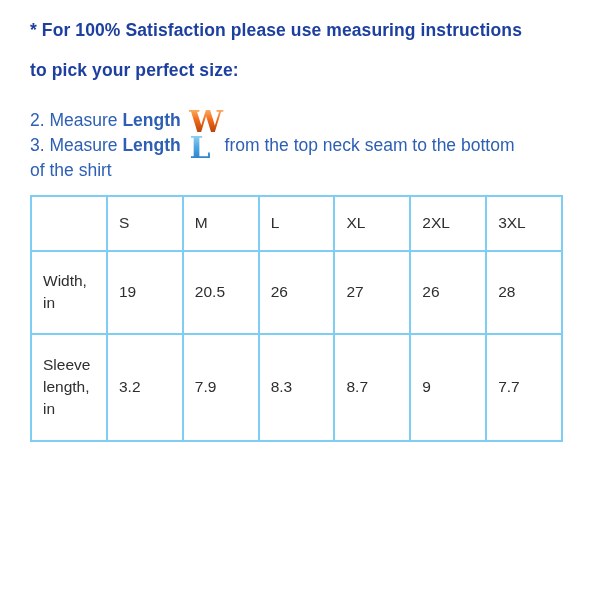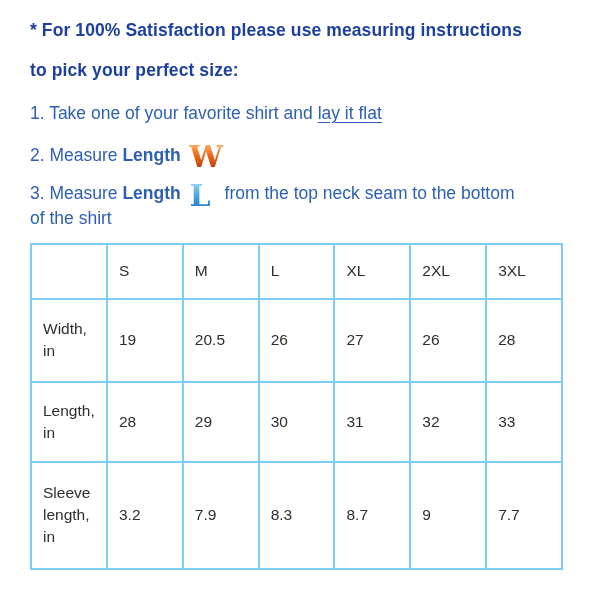--- a/index.html
+++ b/index.html
@@ -17,21 +17,21 @@
   }
 
   .step {
     font-size: 17.5px;
     color: #2d5fb5;
     line-height: 24px;
     max-width: 545px;
   }
   .step-1 { margin-top: 11px; }
   .step-2 { margin-top: 18px; }
-  .step-3 { margin-top: 13px; }
+  .step-3 { margin-top: 0; }
 
   .step b { font-weight: bold; }
 
   .link {
     color: #2d5fb5;
     text-decoration: underline;
     text-underline-offset: 3px;
     cursor: pointer;
   }
 
@@ -66,21 +66,20 @@
 </head>
 <body>
 
 <div class="page">
 
   <div class="heading">
     <div>* For 100% Satisfaction please use measuring instructions</div>
     <div>to pick your perfect size:</div>
   </div>
 
-  <p class="step step-1"><span>1. Take one of your favorite shirt and </span><span class="link">lay it flat</span></p>
 
   <p class="step step-2"><span>2. Measure </span><b>Length</b><svg class="letter-icon" width="36" height="37" viewBox="0 0 36 37">
       <defs>
         <linearGradient id="gw" x1="0" y1="0" x2="0" y2="1">
           <stop offset="0" stop-color="#ffd489"></stop>
           <stop offset="0.45" stop-color="#f26a1b"></stop>
           <stop offset="1" stop-color="#9c2e00"></stop>
         </linearGradient>
       </defs>
       <text x="18" y="28" text-anchor="middle" font-family="DejaVu Serif, serif" font-size="30" font-weight="bold" fill="url(#gw)">W</text>
@@ -119,29 +118,20 @@
       </tr>
       <tr class="row-width">
         <td>Width, in</td>
         <td>19</td>
         <td>20.5</td>
         <td>26</td>
         <td>27</td>
         <td>26</td>
         <td>28</td>
       </tr>
-      <tr class="row-length">
-        <td>Length, in</td>
-        <td>28</td>
-        <td>29</td>
-        <td>30</td>
-        <td>31</td>
-        <td>32</td>
-        <td>33</td>
-      </tr>
       <tr class="row-sleeve">
         <td>Sleeve length, in</td>
         <td>3.2</td>
         <td>7.9</td>
         <td>8.3</td>
         <td>8.7</td>
         <td>9</td>
         <td>7.7</td>
       </tr>
     </tbody>

